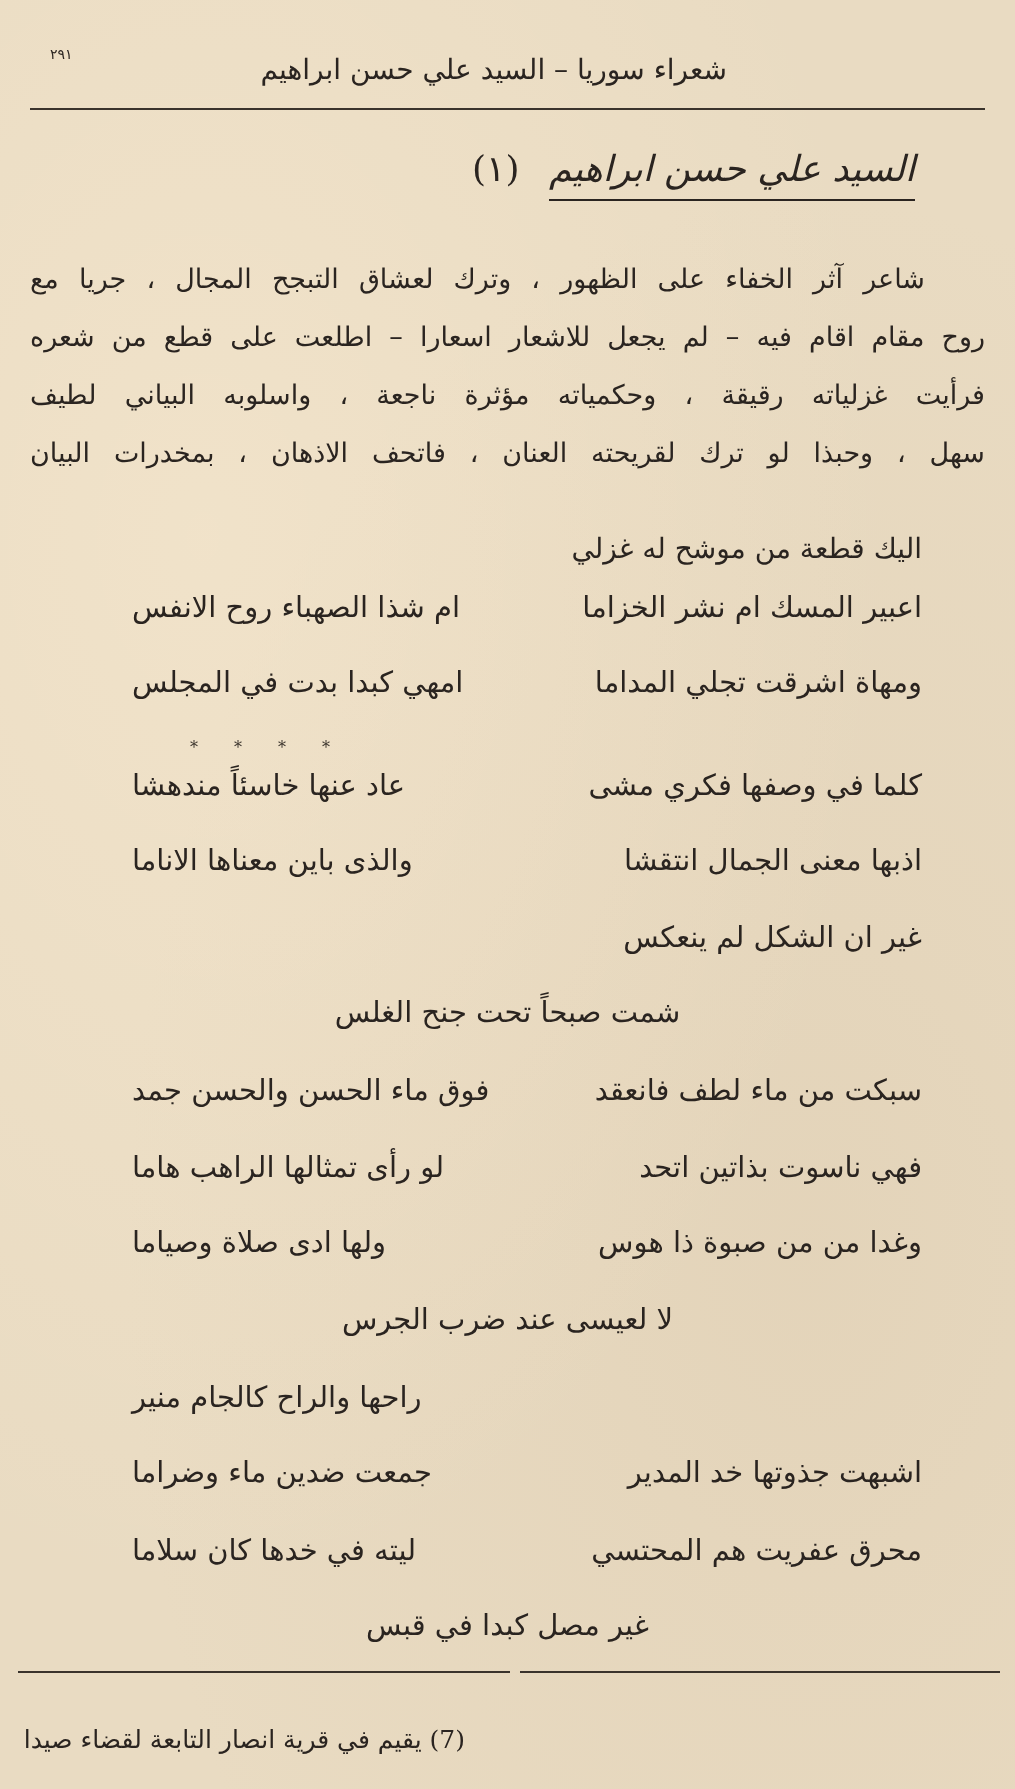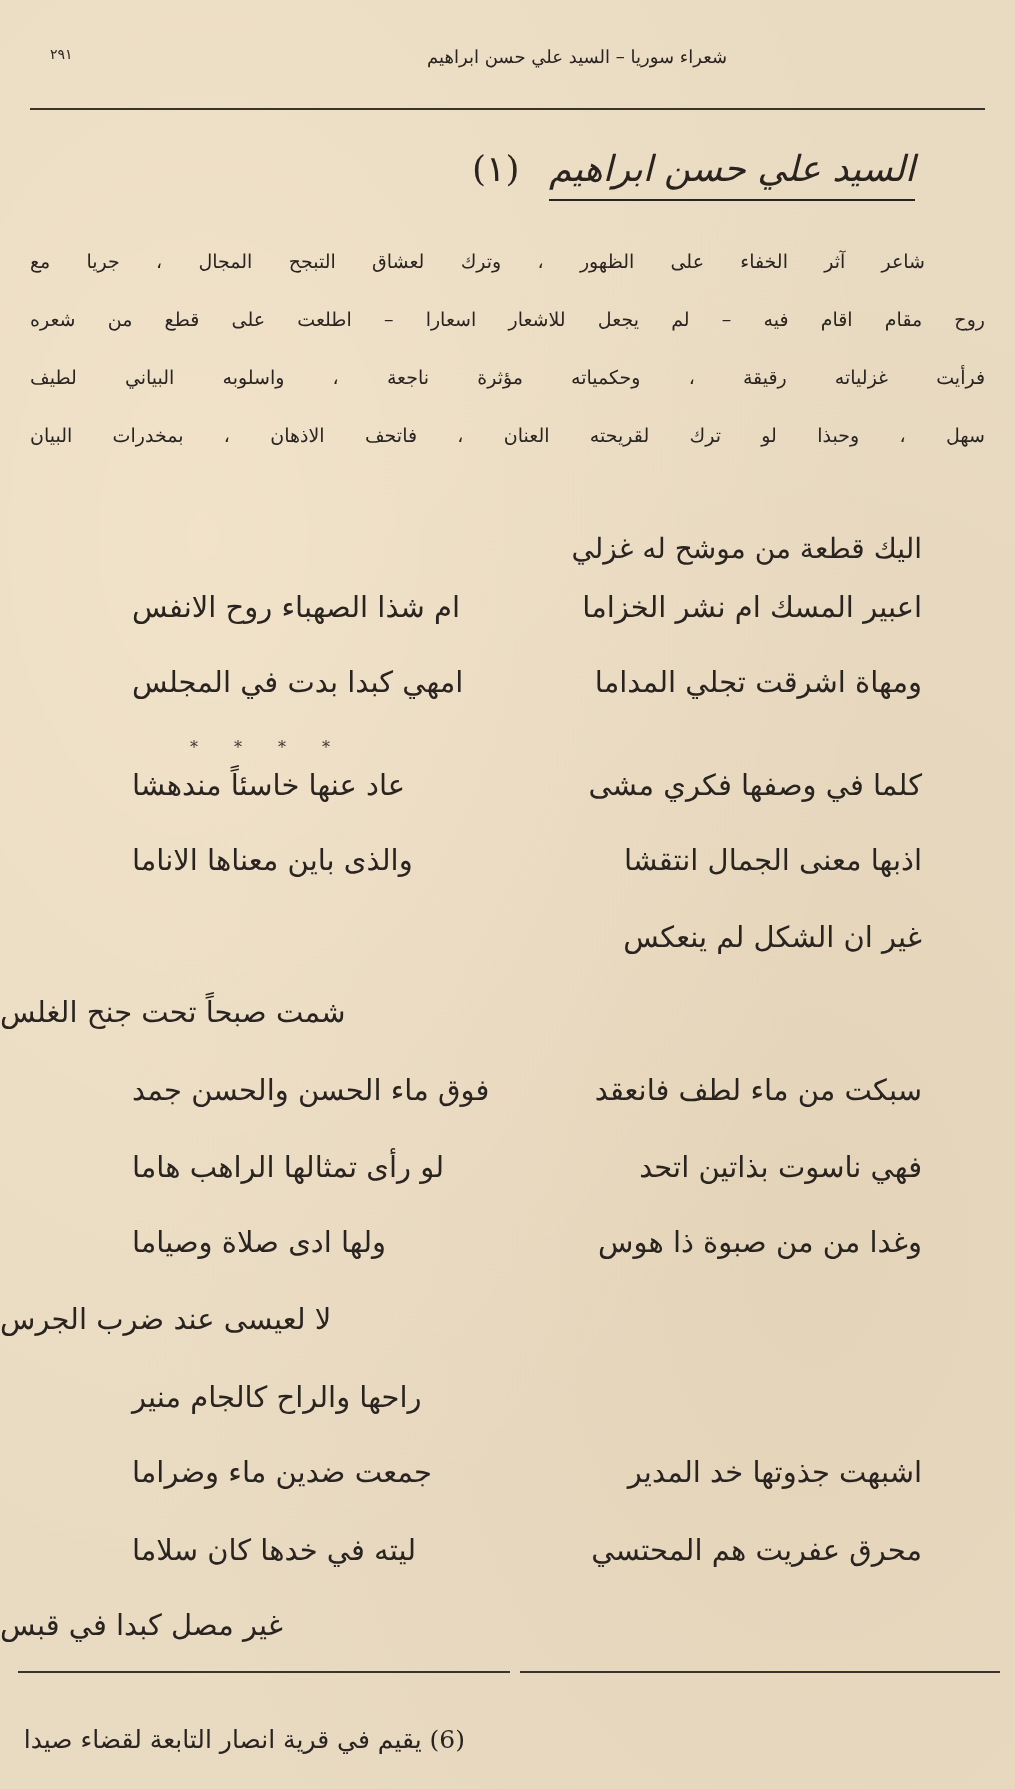--- a/index.html
+++ b/index.html
@@ -28,22 +28,22 @@
     .running-head {
       position: absolute;
       top: 42px;
       left: 30px;
       width: 955px;
       height: 50px;
     }
     .running-title {
       position: absolute;
       right: 258px;
-      top: 4px;
-      font-size: 18px;
+      top: 11px;
+      font-size: 28px;
       white-space: nowrap;
     }
     .page-number {
       position: absolute;
       left: 20px;
       top: 4px;
       font-size: 14px;
       letter-spacing: 3px;
       direction: ltr;
     }
@@ -66,24 +66,24 @@
     .section-title .title-text {
       border-bottom: 2px solid #2a2420;
       padding-bottom: 10px;
     }
     .section-title .note-ref {
       margin-right: 18px;
       font-style: normal;
     }
     .prose {
       position: absolute;
-      top: 232px;
+      top: 250px;
       right: 30px;
       width: 955px;
-      font-size: 19px;
+      font-size: 27px;
       line-height: 58px;
       text-align: justify;
       text-align-last: justify;
     }
     .prose .line {
       display: block;
       white-space: nowrap;
       text-align-last: justify;
     }
     .prose .line.first {
@@ -111,21 +111,21 @@
     }
     .verse .hemi-left {
       position: absolute;
       left: 0;
       top: 0;
     }
     .refrain {
       position: absolute;
       left: 0;
       width: 1015px;
-      text-align: left;
+      text-align: center;
       font-size: 29px;
       white-space: nowrap;
     }
     .stars {
       position: absolute;
       top: 738px;
       left: 190px;
       width: 140px;
       height: 26px;
       display: flex;
@@ -226,15 +226,15 @@
   </div>
   <div class="verse" style="top:1533px;">
     <span class="hemi-right">محرق عفريت هم المحتسي</span>
     <span class="hemi-left">ليته في خدها كان سلاما</span>
   </div>
   <div class="refrain" style="top:1608px;">غير مصل كبدا في قبس</div>
 
   <div class="foot-rule left"></div>
   <div class="foot-rule right"></div>
 
-  <div class="footnote">(6) يقيم في قرية انصار التابعة لقضاء صيدا</div>
+  <div class="footnote">(7) يقيم في قرية انصار التابعة لقضاء صيدا</div>
 
 </div>
 
 </body></html>

